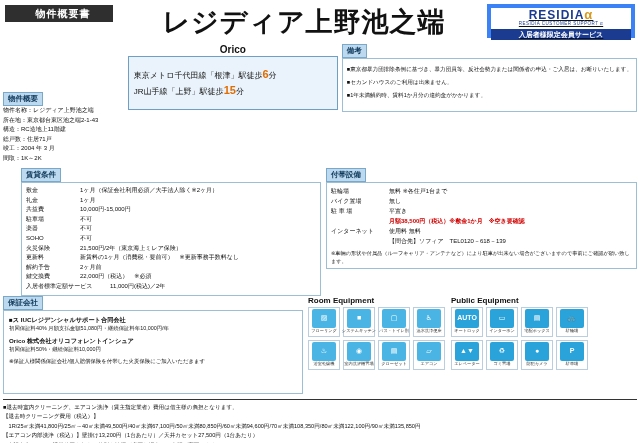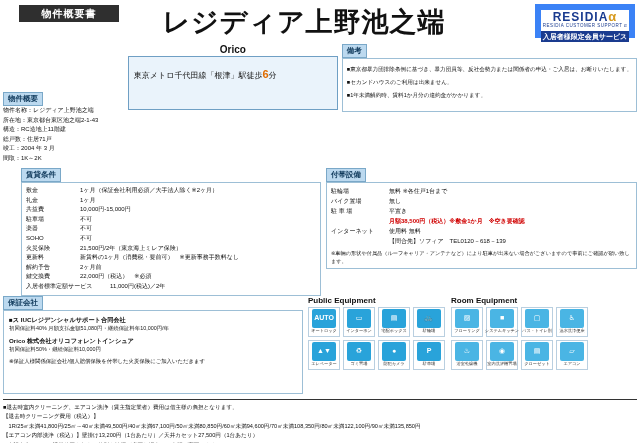--- a/index.html
+++ b/index.html
@@ -9,33 +9,33 @@
     font-family:"Liberation Sans","DejaVu Sans",sans-serif;
     font-size:6px;
     color:#111;
     overflow:hidden;
   }
   .page{position:relative;width:640px;height:443px;box-sizing:border-box;padding:3px;}
 
   
   .header{position:relative;height:40px;}
   .hdr-left{
-    position:absolute;left:16px;top:2px;width:100px;height:17px;
+    position:absolute;left:2px;top:2px;width:100px;height:17px;
     background:#2f2f2f;color:#fff;font-size:10px;font-weight:bold;
-    display:flex;align-items:center;justify-content:center;letter-spacing:1px;
+    display:flex;align-items:center;justify-content:center;letter-spacing:1px;padding-left:8px;
   }
   .hdr-title{
     position:absolute;left:106px;top:0px;width:390px;height:38px;
     display:flex;align-items:center;justify-content:center;
     font-size:27px;font-weight:bold;color:#111;letter-spacing:1px;
     font-family:"DejaVu Serif","Liberation Serif",serif;
   }
   .hdr-right{
-    position:absolute;right:2px;top:1px;width:100px;height:34px;
-    border:6px solid #3b82f6;box-sizing:border-box;background:#fff;
+    position:absolute;right:2px;top:1px;width:148px;height:34px;
+    border:4px solid #3b82f6;box-sizing:border-box;background:#fff;text-decoration:underline;
   }
   .hdr-right .brand{
     text-align:center;color:#1a3b8f;font-size:12px;font-weight:bold;line-height:12px;padding-top:1px;
     letter-spacing:1px;
   }
   .hdr-right .brand .alpha{color:#d79a1e;font-size:13px;}
   .hdr-right .sub{
     text-align:center;color:#1a3b8f;font-size:4.5px;letter-spacing:.5px;line-height:6px;
   }
   .hdr-right .bar{
@@ -145,20 +145,23 @@
         <div>間取：1K～2K</div>
       </div>
     </div>
 
     <div class="col-access">
       <div style="font-size:10px;font-weight:bold;text-align:center;line-height:12px;">Orico</div>
       <div class="access-box">
         <div class="access-line">
           <span>東京メトロ千代田線「根津」駅徒歩</span><span class="min">6</span><span>分</span>
         </div>
+        <div class="access-line">
+          <span>JR山手線「上野」駅徒歩</span><span class="min">15</span><span>分</span>
+        </div>
       </div>
     </div>
 
     <div class="col-biko">
       <div class="sec-title">備考</div>
       <div class="biko-box">
         <div>■東京都暴力団排除条例に基づき、暴力団員等、反社会勢力または関係者の申込・ご入居は、お断りいたします。</div>
         <div>■セカンドハウスのご利用は出来ません。</div>
         <div>■1年未満解約時、賃料1か月分の違約金がかかります。</div>
       </div>
@@ -262,20 +265,58 @@
           <div class="hosho-name">Orico 株式会社オリコフォレントインシュア</div>
           <div class="hosho-detail">初回保証料50%・継続保証料10,000円</div>
         </div>
         <div class="hosho-foot">※保証人様関係保証会社/個人賠償保険を付帯した火災保険にご加入いただきます</div>
       </div>
     </div>
 
     <div class="col-equip">
 
       <div>
+        <div class="eq-title">Room Equipment</div>
+        <div class="eq-grid room">
+          <div class="eq-cell">
+              <div class="eq-ico alt">▨</div>
+              <div class="eq-lbl">フローリング</div>
+            </div>
+          <div class="eq-cell">
+              <div class="eq-ico alt">■</div>
+              <div class="eq-lbl">システムキッチン</div>
+            </div>
+          <div class="eq-cell">
+              <div class="eq-ico alt">▢</div>
+              <div class="eq-lbl">バス・トイレ別</div>
+            </div>
+          <div class="eq-cell">
+              <div class="eq-ico alt">♿</div>
+              <div class="eq-lbl">温水洗浄便座</div>
+            </div>
+          <div class="eq-cell">
+              <div class="eq-ico alt">♨</div>
+              <div class="eq-lbl">浴室乾燥機</div>
+            </div>
+          <div class="eq-cell">
+              <div class="eq-ico alt">◉</div>
+              <div class="eq-lbl">室内洗濯機置場</div>
+            </div>
+          <div class="eq-cell">
+              <div class="eq-ico alt">▤</div>
+              <div class="eq-lbl">クローゼット</div>
+            </div>
+          <div class="eq-cell">
+              <div class="eq-ico alt">▱</div>
+              <div class="eq-lbl">エアコン</div>
+            </div>
+        </div>
+      </div>
+
+      <div>
         <div class="eq-title">Public Equipment</div>
         <div class="eq-grid">
           <div class="eq-cell">
               <div class="eq-ico">AUTO</div>
               <div class="eq-lbl">オートロック</div>
             </div>
           <div class="eq-cell">
               <div class="eq-ico">▭</div>
               <div class="eq-lbl">インターホン</div>
             </div>
@@ -295,58 +336,20 @@
               <div class="eq-ico">♻</div>
               <div class="eq-lbl">ゴミ置場</div>
             </div>
           <div class="eq-cell">
               <div class="eq-ico">●</div>
               <div class="eq-lbl">防犯カメラ</div>
             </div>
           <div class="eq-cell">
               <div class="eq-ico">P</div>
               <div class="eq-lbl">駐車場</div>
-            </div>
-        </div>
-      </div>
-
-      <div>
-        <div class="eq-title">Room Equipment</div>
-        <div class="eq-grid room">
-          <div class="eq-cell">
-              <div class="eq-ico alt">▨</div>
-              <div class="eq-lbl">フローリング</div>
-            </div>
-          <div class="eq-cell">
-              <div class="eq-ico alt">■</div>
-              <div class="eq-lbl">システムキッチン</div>
-            </div>
-          <div class="eq-cell">
-              <div class="eq-ico alt">▢</div>
-              <div class="eq-lbl">バス・トイレ別</div>
-            </div>
-          <div class="eq-cell">
-              <div class="eq-ico alt">♿</div>
-              <div class="eq-lbl">温水洗浄便座</div>
-            </div>
-          <div class="eq-cell">
-              <div class="eq-ico alt">♨</div>
-              <div class="eq-lbl">浴室乾燥機</div>
-            </div>
-          <div class="eq-cell">
-              <div class="eq-ico alt">◉</div>
-              <div class="eq-lbl">室内洗濯機置場</div>
-            </div>
-          <div class="eq-cell">
-              <div class="eq-ico alt">▤</div>
-              <div class="eq-lbl">クローゼット</div>
-            </div>
-          <div class="eq-cell">
-              <div class="eq-ico alt">▱</div>
-              <div class="eq-lbl">エアコン</div>
             </div>
         </div>
       </div>
 
     </div>
   </div>
 
   <div class="footer">
     <div>■退去時室内クリーニング、エアコン洗浄（賃主指定業者）費用は借主様の負担となります。</div>
     <div>【退去時クリーニング費用（税込）】</div>

